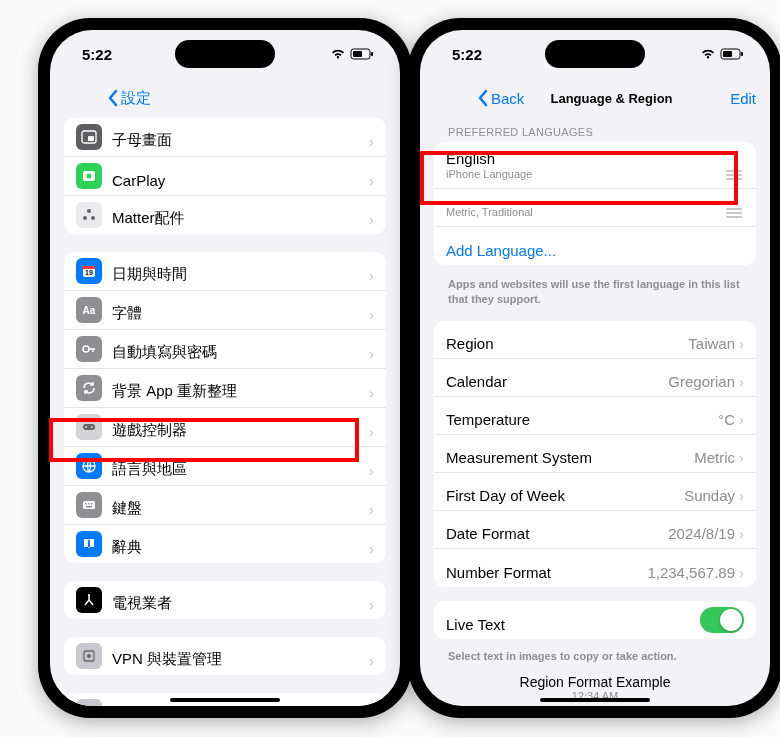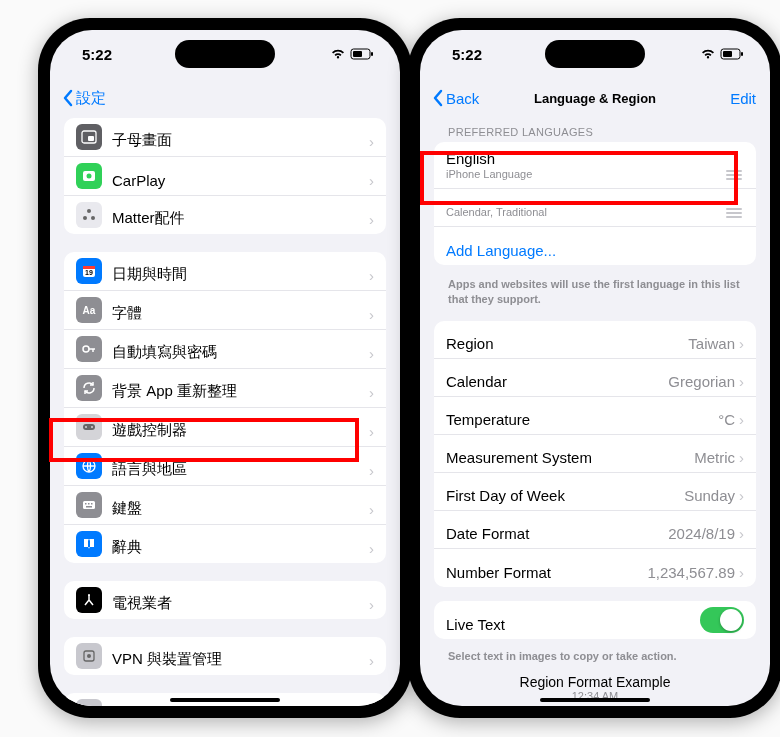--- a/index.html
+++ b/index.html
@@ -4,21 +4,21 @@
 <style>
   * { box-sizing: border-box; margin: 0; padding: 0; font-family: -apple-system, BlinkMacSystemFont, "Segoe UI", Helvetica, Arial, sans-serif; }
   body { background: #fafafa; width: 780px; height: 737px; position: relative; }
   .phone { position: absolute; width: 374px; height: 700px; background: #000; border-radius: 52px; padding: 12px; box-shadow: 0 4px 20px rgba(0,0,0,0.3); }
   .phone-left { left: 38px; top: 18px; }
   .phone-right { left: 408px; top: 18px; }
   .screen { width: 100%; height: 100%; background: #f2f2f7; border-radius: 42px; overflow: hidden; position: relative; }
   .island { position: absolute; top: 10px; left: 50%; transform: translateX(-50%); width: 100px; height: 28px; background: #000; border-radius: 16px; z-index: 10; }
   .statusbar { height: 48px; display: flex; justify-content: space-between; align-items: center; padding: 0 26px 0 32px; font-size: 15px; font-weight: 600; color: #000; }
   .status-right { display: flex; align-items: center; gap: 4px; }
-  .navbar { height: 40px; display: flex; align-items: center; padding: 0 12px; font-size: 15px; position: relative; }
+  .navbar { height: 40px; display: flex; align-items: center; padding: 0 24px; font-size: 15px; position: relative; margin-left: 33px; }
   .back-link { color: #007aff; display: flex; align-items: center; gap: 2px; cursor: pointer; }
   .nav-title { position: absolute; left: 50%; transform: translateX(-50%); font-weight: 600; color: #000; font-size: 13px; }
   .nav-edit { position: absolute; right: 14px; color: #007aff; cursor: pointer; }
   .content { height: calc(100% - 88px); overflow-y: hidden; padding: 0 0px; }
   .section { background: #fff; margin: 0 14px 18px 14px; border-radius: 10px; overflow: hidden; }
   .section-header { font-size: 11px; color: #8e8e93; text-transform: uppercase; padding: 8px 28px 4px 28px; letter-spacing: 0.3px; }
   .section-footer { font-size: 11px; color: #8e8e93; padding: 6px 28px 0 28px; line-height: 1.35; font-weight: bold; }
   .row { display: flex; align-items: flex-end; min-height: 38px; padding: 6px 12px; border-bottom: 0.5px solid #e5e5ea; position: relative; cursor: pointer; }
   .row:last-child { border-bottom: none; }
   .icon-box { width: 26px; height: 26px; border-radius: 6px; display: flex; align-items: center; justify-content: center; margin-right: 10px; flex-shrink: 0; }
@@ -268,21 +268,21 @@
             <span class="row-sub">iPhone Language</span>
           </div>
           <div class="drag-handle">
               <span></span>
               <span></span>
               <span></span>
             </div>
         </div>
         <div class="row row-lang">
           <div class="col">
-            <span class="row-sub">Calendar, Traditional</span>
+            <span class="row-sub">Metric, Traditional</span>
           </div>
           <div class="drag-handle">
               <span></span>
               <span></span>
               <span></span>
             </div>
         </div>
         <div class="row">
           <span class="row-label row-label-blue">Add Language...</span>
         </div>

